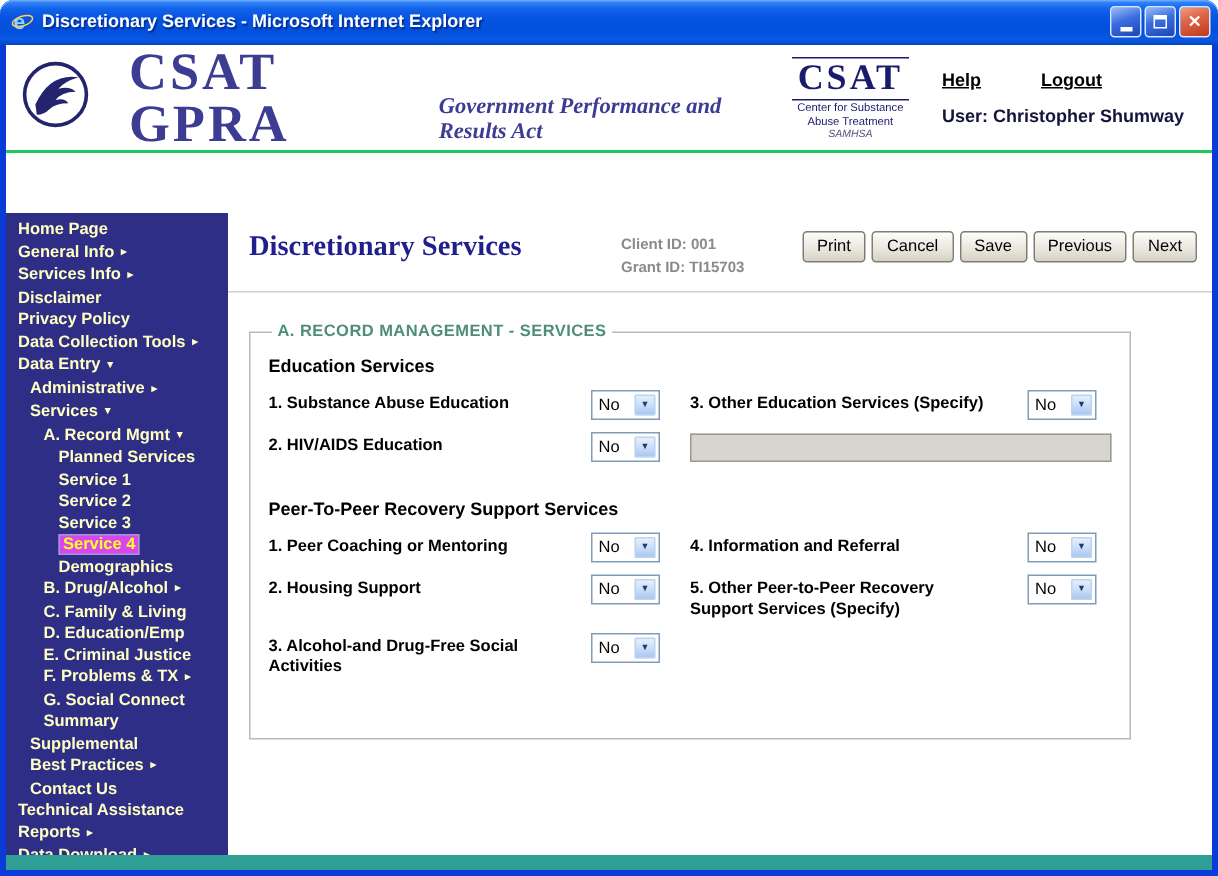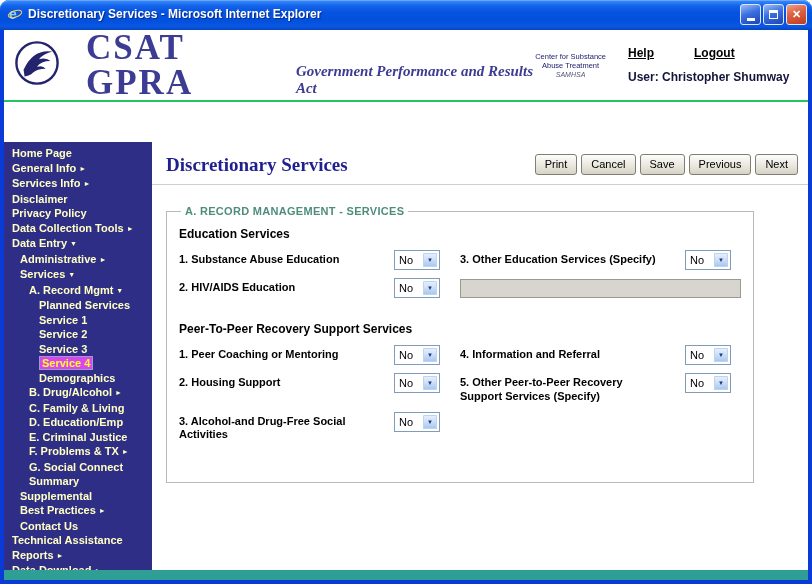--- a/index.html
+++ b/index.html
@@ -111,20 +111,21 @@
         <svg width="46" height="46" viewBox="0 0 48 48">
           <circle cx="24" cy="24" r="21.5" fill="none" stroke="#23236e" stroke-width="2.5"></circle>
           <path d="M10 31 Q20 9 40 12 Q30 15 26 20 Q34 18 38 22 Q28 22 24 28 Q30 26 33 30 Q24 30 20 34 Q16 38 11 38 Z" fill="#23236e"></path>
         </svg>
       </span>
       <span class="brand-wrap">
         <span class="brand">CSAT GPRA</span>
         <span class="brand-sub">Government Performance and Results Act</span>
       </span>
       <span class="csat-logo">
+        <span class="csat-name">CSAT</span>
         <div class="csat-small">Center for Substance</div>
         <div class="csat-small">Abuse Treatment</div>
         <div class="csat-samhsa">SAMHSA</div>
       </span>
       <span class="header-right">
         <span class="header-links">
           <span class="hlink">Help</span>
           <span class="hlink">Logout</span>
         </span>
         <span class="user-label">User: Christopher Shumway</span>
@@ -162,20 +163,24 @@
           <div class="nav-item lvl0"><span class="nav-label">Technical Assistance</span></div>
           <div class="nav-item lvl0"><span class="nav-label">Reports</span><span class="nav-arrow">►</span></div>
           <div class="nav-item lvl0"><span class="nav-label">Data Download</span><span class="nav-arrow">►</span></div>
           <div class="nav-item lvl0"><span class="nav-label">Search</span></div>
           <div class="nav-item lvl0"><span class="nav-label">Telephone Log</span></div>
         </div>
 
       <div class="content">
         <div class="content-header">
           <span class="page-title">Discretionary Services</span>
+          <span class="ids">
+            <div>Client ID: 001</div>
+            <div>Grant ID: TI15703</div>
+          </span>
           <span class="toolbar">
             <button class="btn">Print</button>
             <button class="btn">Cancel</button>
             <button class="btn">Save</button>
             <button class="btn">Previous</button>
             <button class="btn">Next</button>
           </span>
         </div>
 
         <fieldset class="fieldset">

